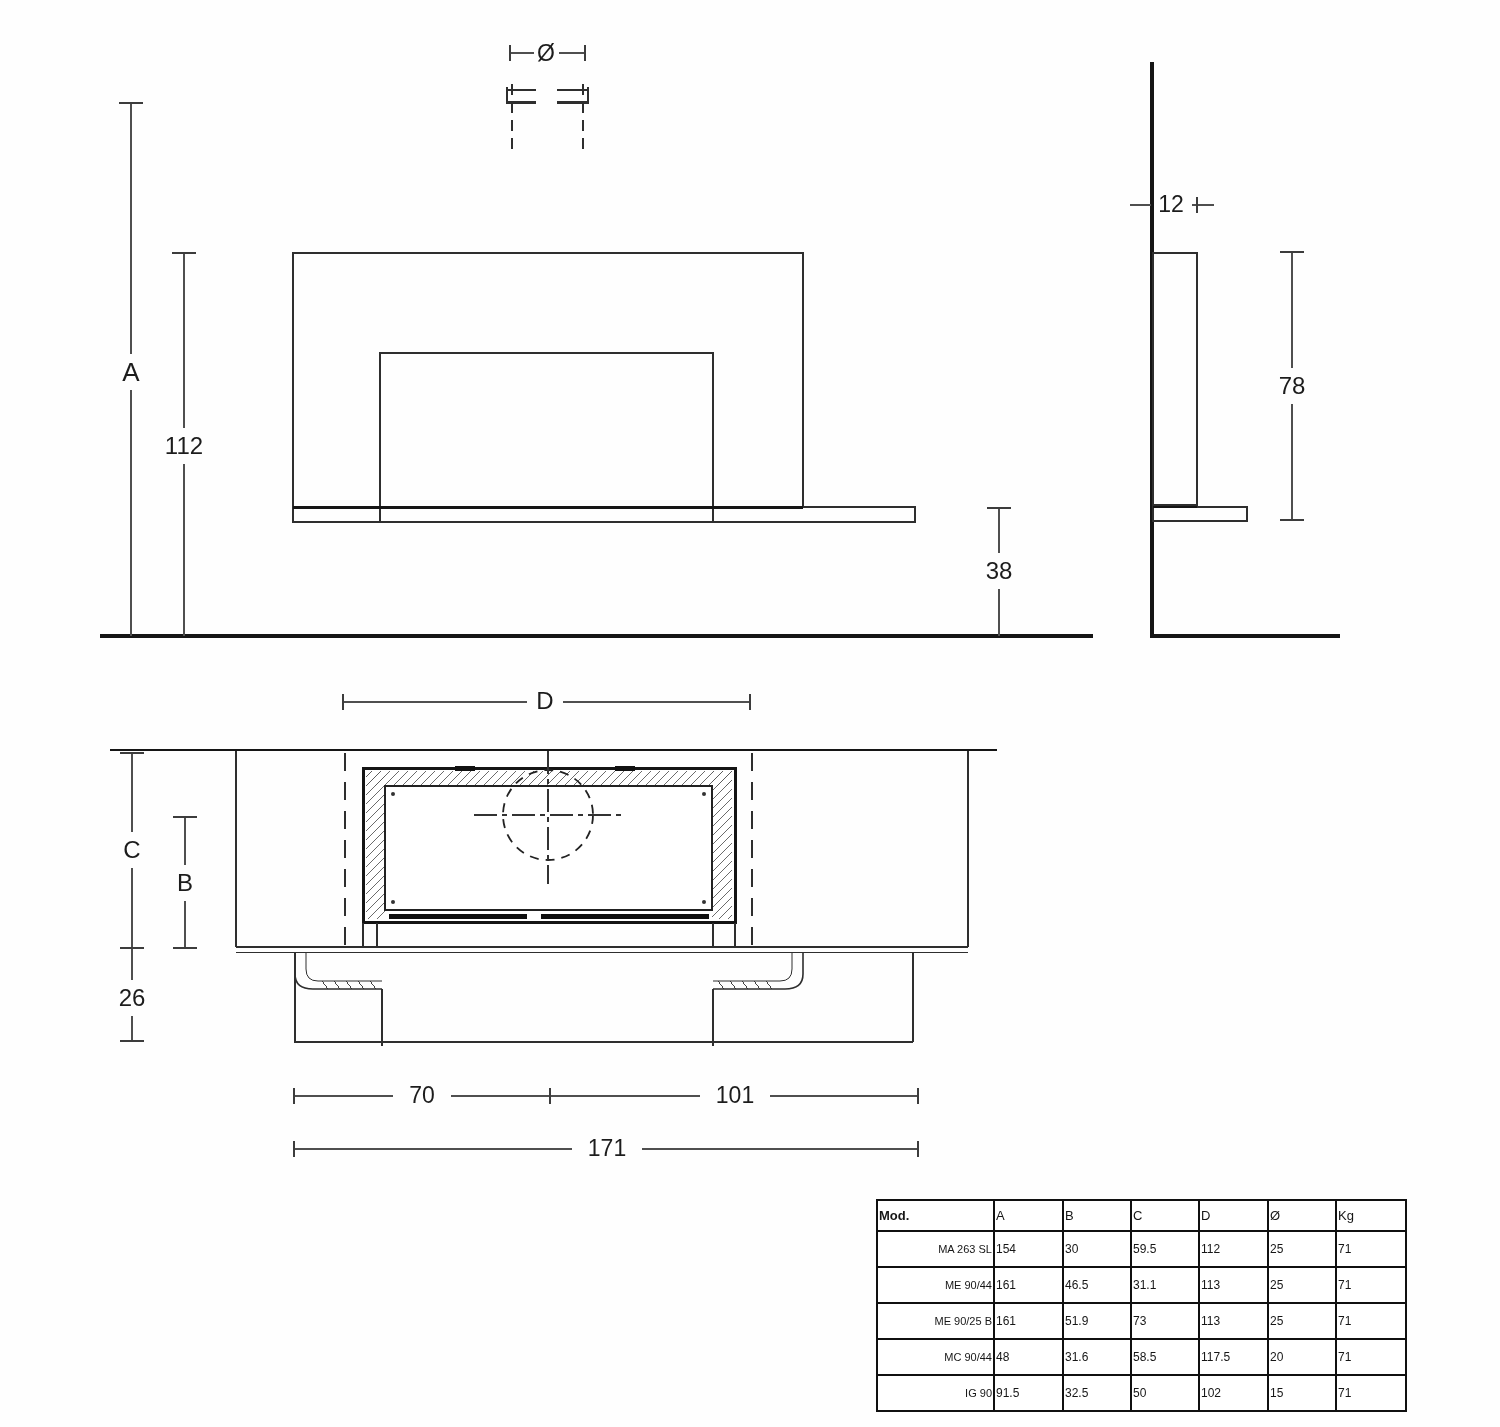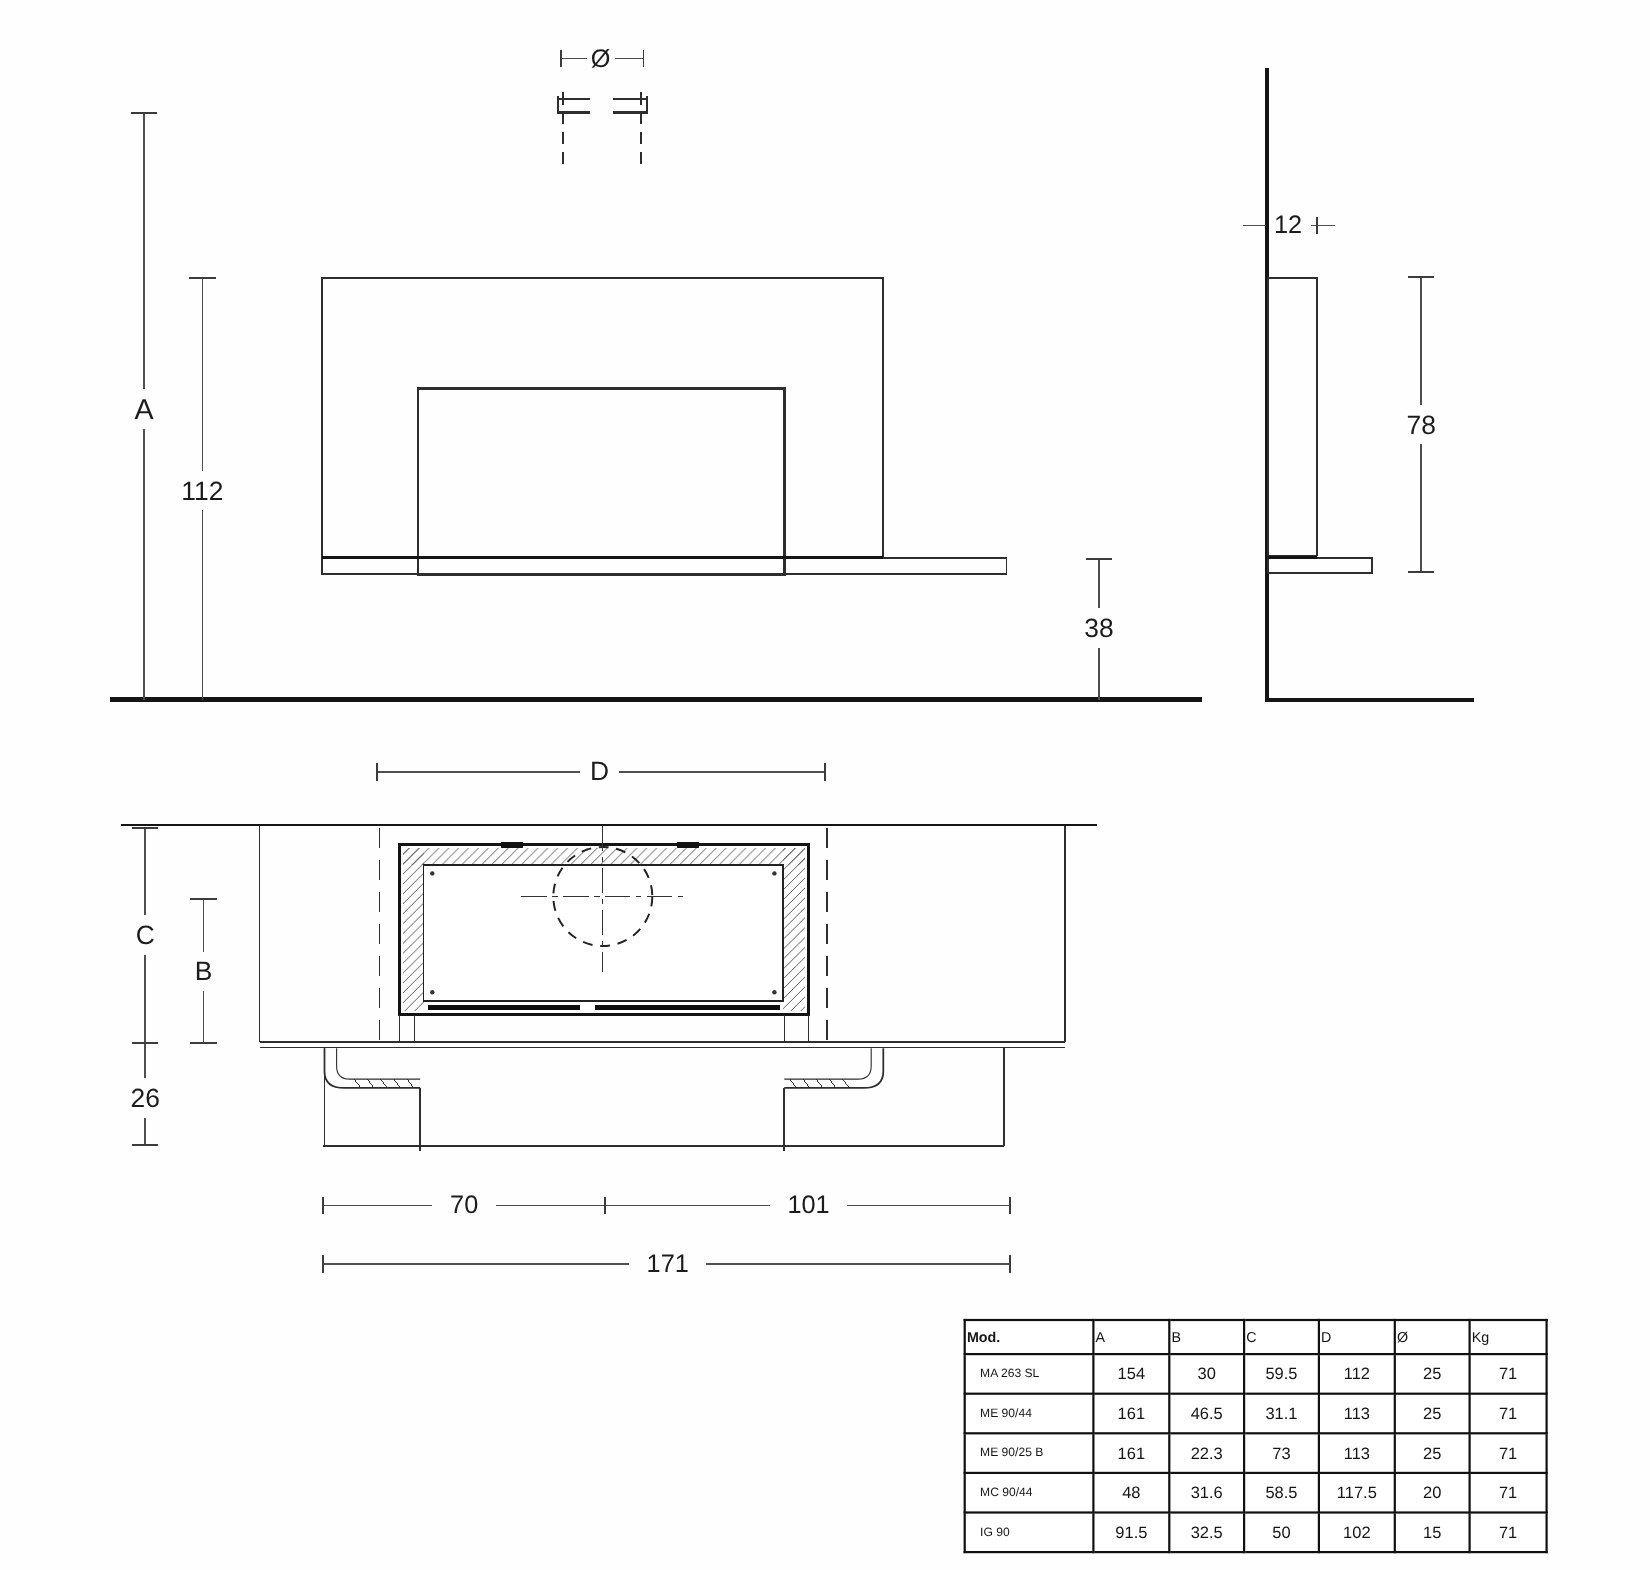--- a/index.html
+++ b/index.html
@@ -13,22 +13,22 @@
   svg .thick{stroke:#151515;}
   svg text{fill:#1c1c1c;text-anchor:middle;dominant-baseline:middle;
            font-family:"Liberation Sans",sans-serif;}
   svg .lblbg{fill:#fefefe;stroke:none;}
   .spec-table{position:absolute;left:876px;top:1199px;width:529px;border-collapse:collapse;
               table-layout:fixed;background:#fff;}
   .spec-table th,.spec-table td{border:2px solid #101010;color:#161616;overflow:hidden;
               white-space:nowrap;}
   .spec-table th{height:27px;font-size:13px;font-weight:normal;text-align:left;}
   .spec-table th.mod{font-weight:bold;}
-  .spec-table td{height:32px;font-size:15px;text-align:center;}
-  .spec-table td.model{font-size:11px;text-align:left;padding-left:13px;}
+  .spec-table td{height:32px;font-size:12px;text-align:left;}
+  .spec-table td.model{font-size:11px;text-align:right;padding-left:13px;}
 </style>
 </head>
 <body>
 
 <div class="page">
 
 <svg width="1500" height="1427" viewBox="0 0 1500 1427">
   <defs>
     <pattern id="hatch" width="9" height="9" patternUnits="userSpaceOnUse">
       <path d="M0,9 L9,0" stroke="#5a5a5a" stroke-width="0.9" fill="none"></path>
@@ -261,21 +261,21 @@
           <td>161</td>
           <td>46.5</td>
           <td>31.1</td>
           <td>113</td>
           <td>25</td>
           <td>71</td>
         </tr>
         <tr>
           <td class="model">ME 90/25 B</td>
           <td>161</td>
-          <td>22.3</td>
+          <td>51.9</td>
           <td>73</td>
           <td>113</td>
           <td>25</td>
           <td>71</td>
         </tr>
         <tr>
           <td class="model">MC 90/44</td>
           <td>48</td>
           <td>31.6</td>
           <td>58.5</td>

